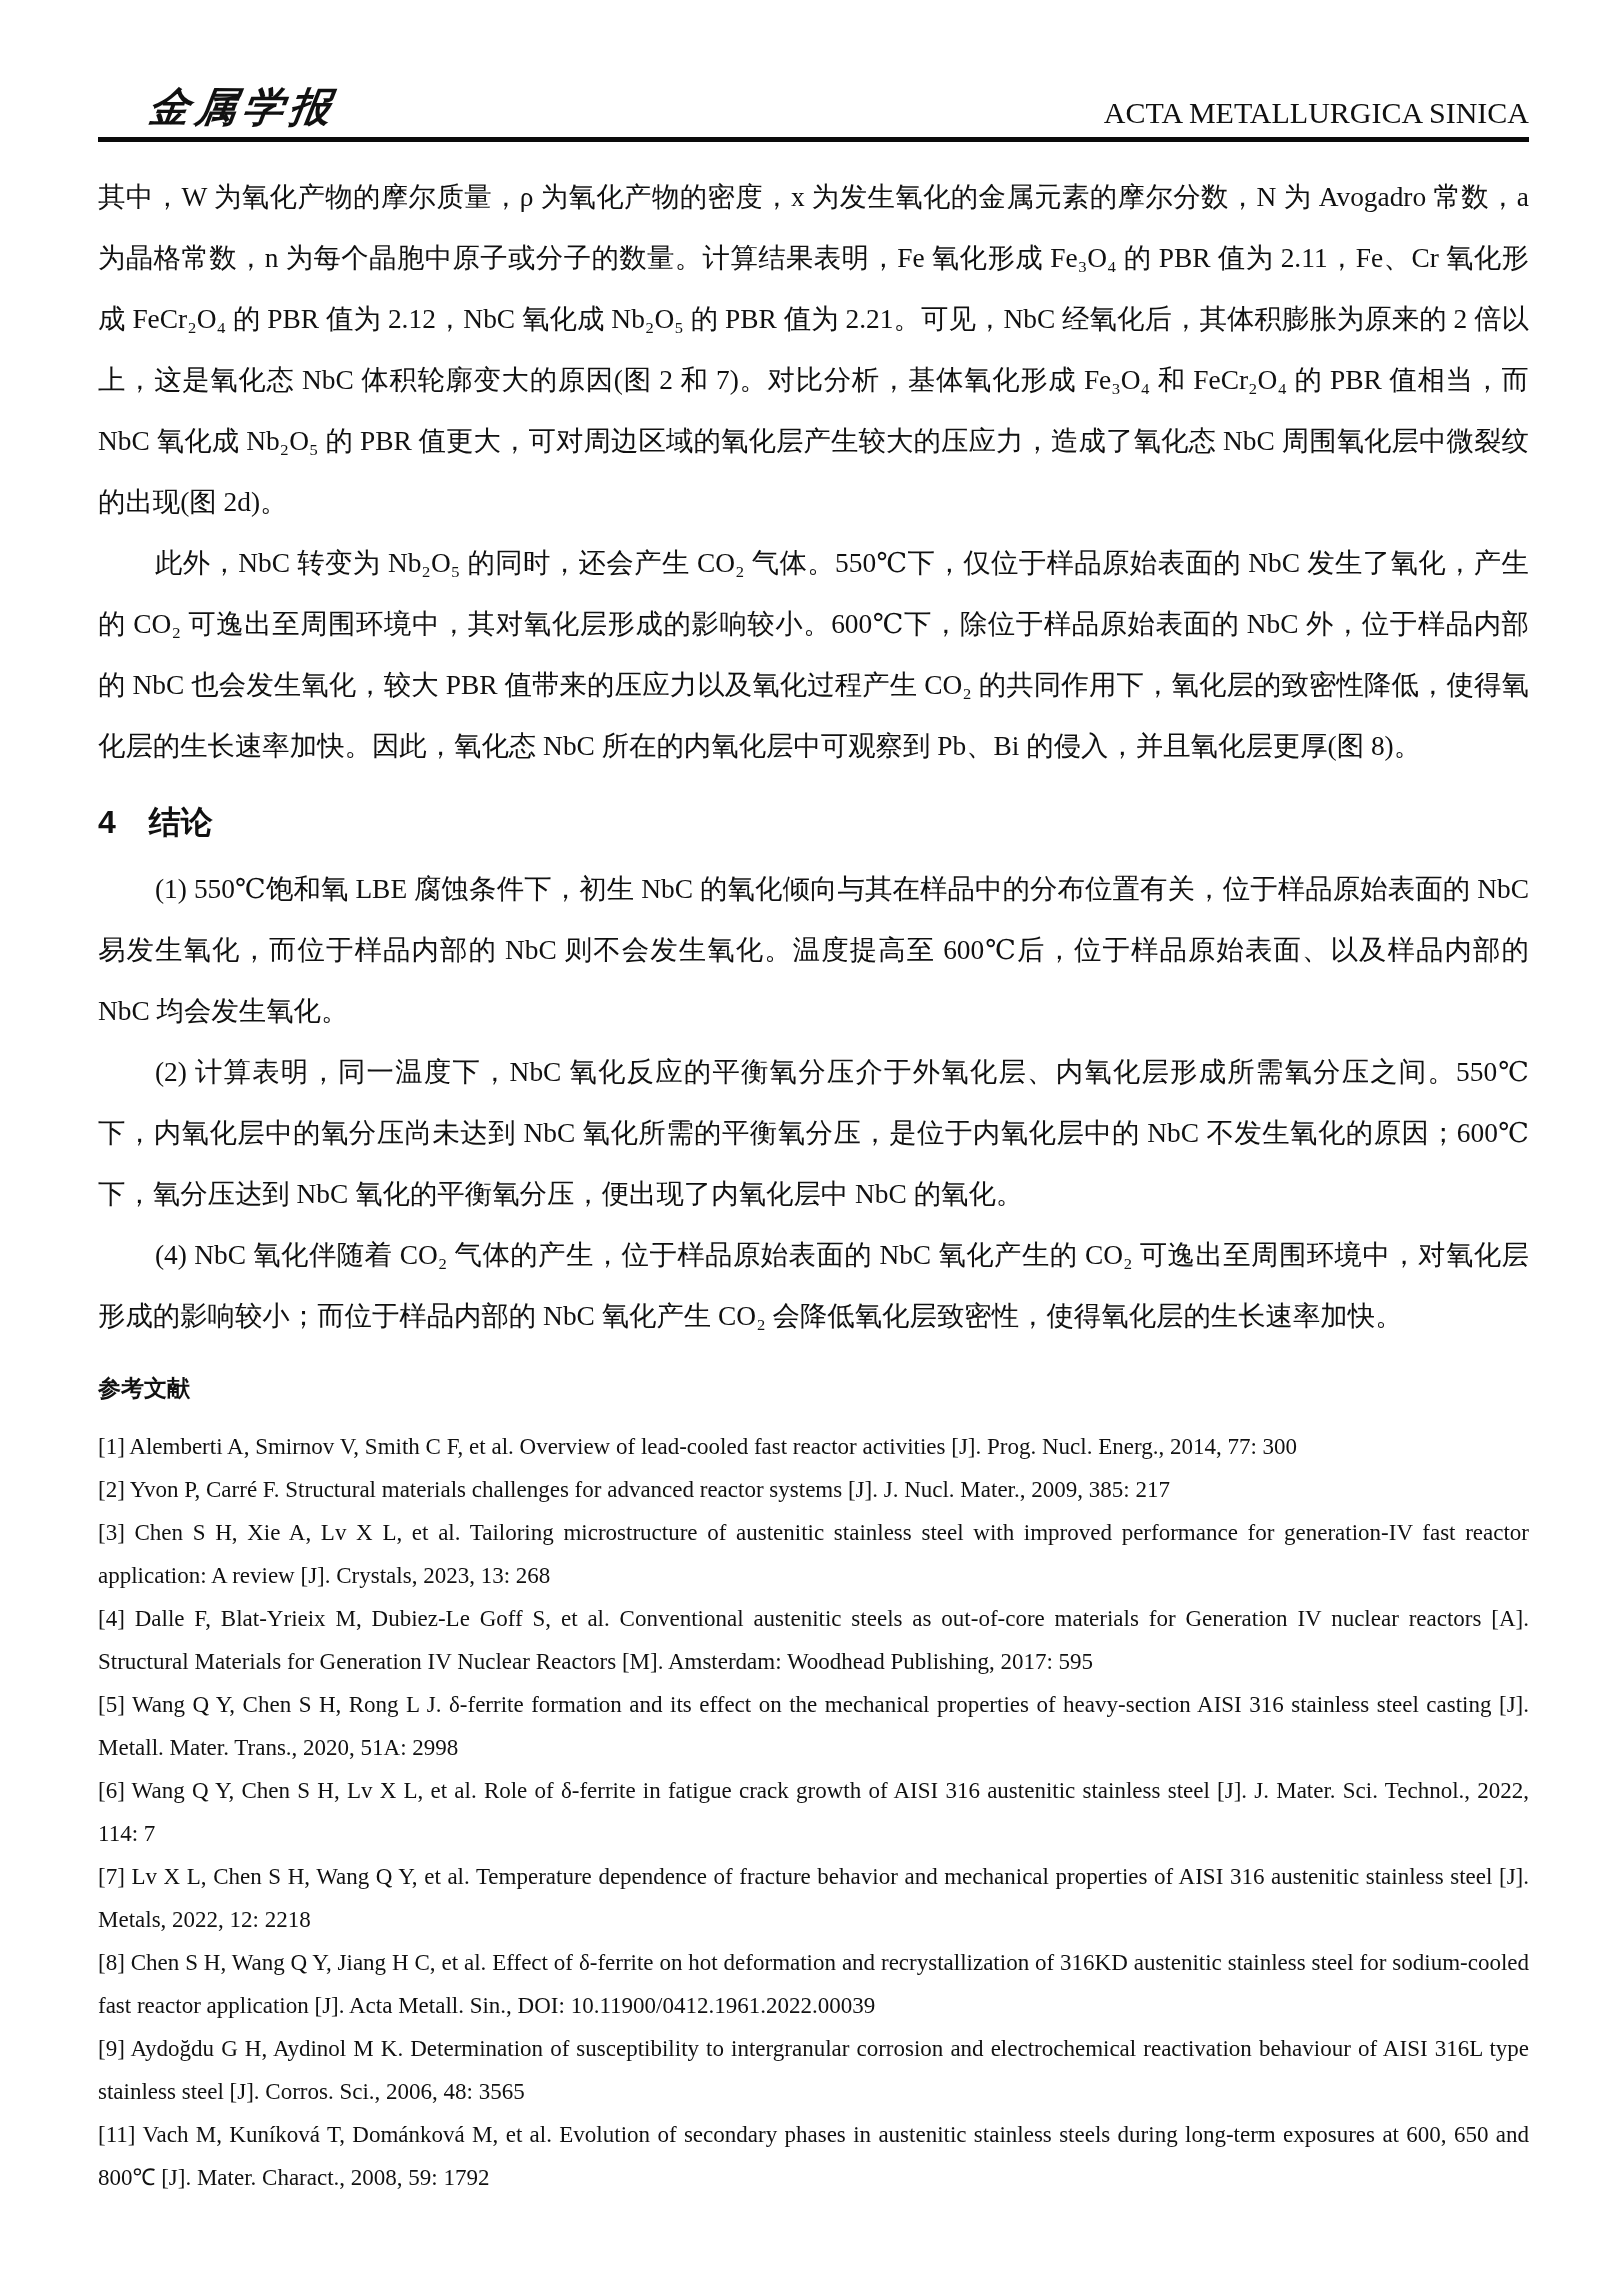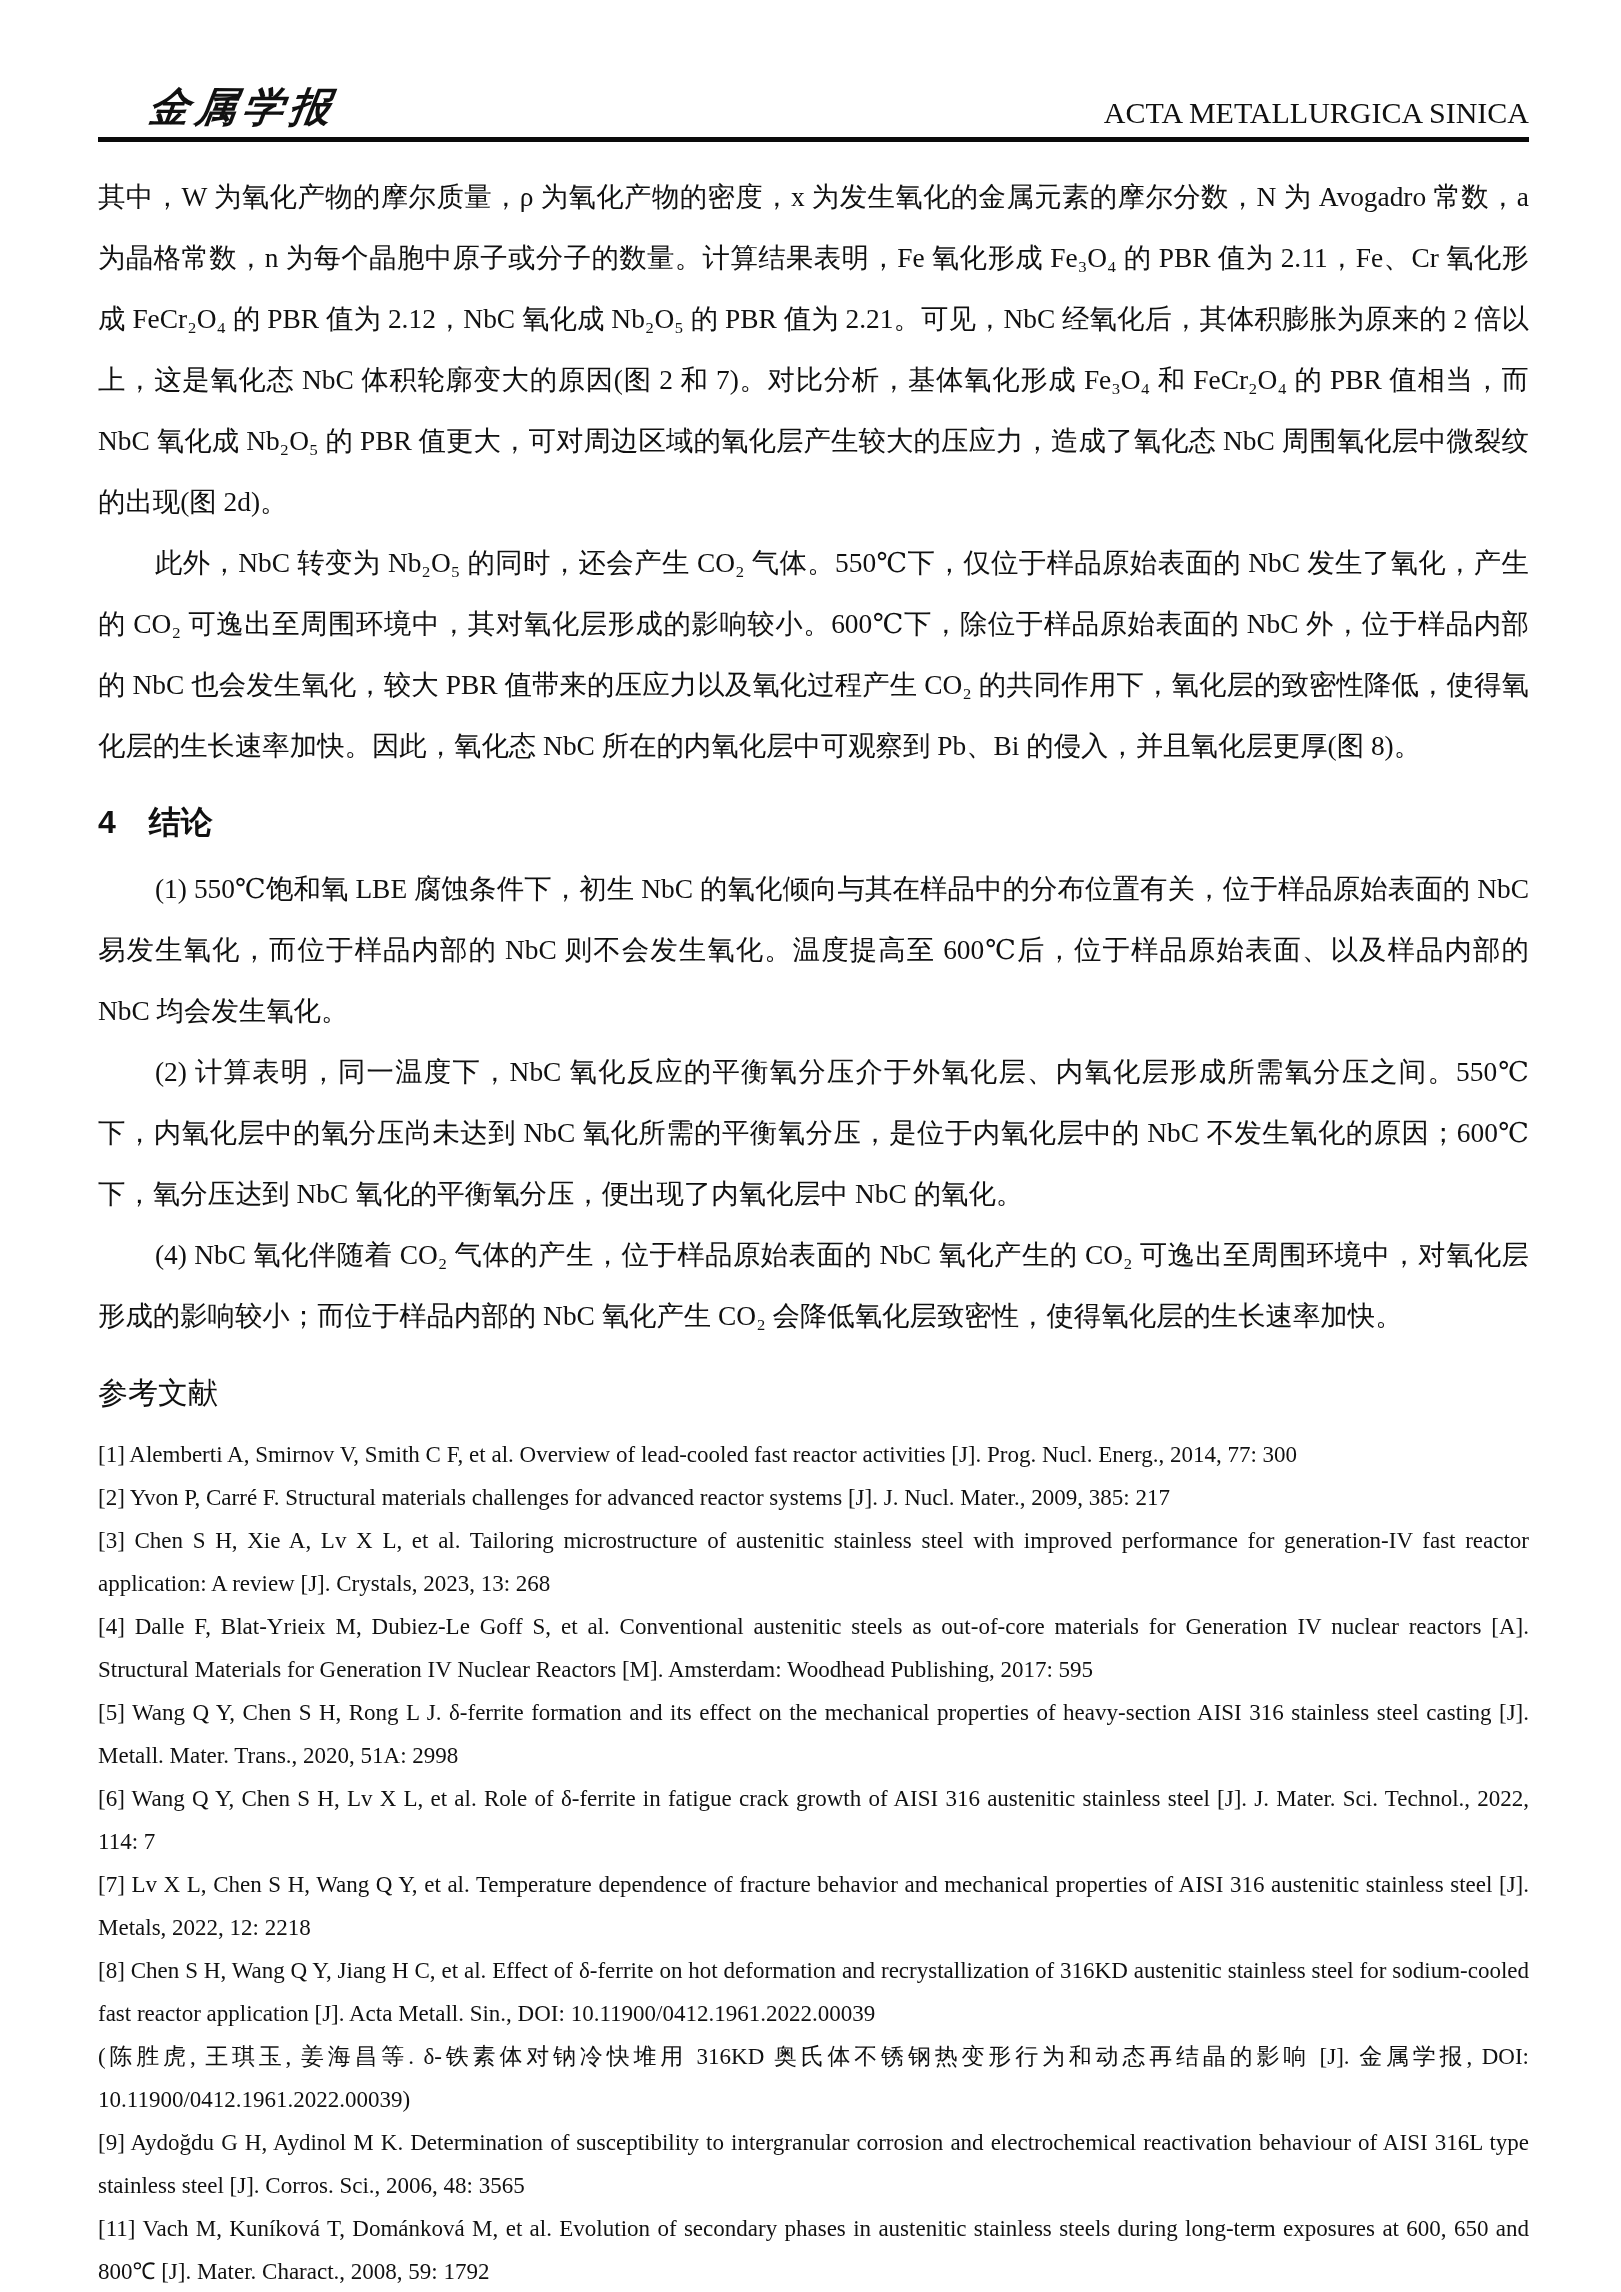--- a/index.html
+++ b/index.html
@@ -31,21 +31,21 @@
   }
   .indent{text-indent:57px;}
   .section-heading{
     font-family:"Liberation Sans","DejaVu Sans",sans-serif;
     font-weight:bold;font-size:32px;line-height:1.1;
     margin:27.4px 0 19.6px 0;display:flex;align-items:baseline;
   }
   .section-number{margin-right:33px;}
   .refs-heading{
     font-family:"Liberation Sans","DejaVu Sans",sans-serif;
-    font-weight:normal;font-size:30px;line-height:1.1;
+    font-weight:bold;font-size:23px;line-height:1.1;
     margin:29px 0 23.5px 0;
   }
   .ref-item{
     font-family:Liberation Serif, serif;
     font-size:23px;line-height:43px;text-align:justify;margin:0;
   }
 </style>
 </head>
 <body>
 
@@ -75,20 +75,19 @@
 
     <div>
       <p class="ref-item">[1] Alemberti A, Smirnov V, Smith C F, et al. Overview of lead-cooled fast reactor activities [J]. Prog. Nucl. Energ., 2014, 77: 300</p>
       <p class="ref-item">[2] Yvon P, Carré F. Structural materials challenges for advanced reactor systems [J]. J. Nucl. Mater., 2009, 385: 217</p>
       <p class="ref-item">[3] Chen S H, Xie A, Lv X L, et al. Tailoring microstructure of austenitic stainless steel with improved performance for generation-IV fast reactor application: A review [J]. Crystals, 2023, 13: 268</p>
       <p class="ref-item">[4] Dalle F, Blat-Yrieix M, Dubiez-Le Goff S, et al. Conventional austenitic steels as out-of-core materials for Generation IV nuclear reactors [A]. Structural Materials for Generation IV Nuclear Reactors [M]. Amsterdam: Woodhead Publishing, 2017: 595</p>
       <p class="ref-item">[5] Wang Q Y, Chen S H, Rong L J. δ-ferrite formation and its effect on the mechanical properties of heavy-section AISI 316 stainless steel casting [J]. Metall. Mater. Trans., 2020, 51A: 2998</p>
       <p class="ref-item">[6] Wang Q Y, Chen S H, Lv X L, et al. Role of δ-ferrite in fatigue crack growth of AISI 316 austenitic stainless steel [J]. J. Mater. Sci. Technol., 2022, 114: 7</p>
       <p class="ref-item">[7] Lv X L, Chen S H, Wang Q Y, et al. Temperature dependence of fracture behavior and mechanical properties of AISI 316 austenitic stainless steel [J]. Metals, 2022, 12: 2218</p>
       <p class="ref-item">[8] Chen S H, Wang Q Y, Jiang H C, et al. Effect of δ-ferrite on hot deformation and recrystallization of 316KD austenitic stainless steel for sodium-cooled fast reactor application [J]. Acta Metall. Sin., DOI: 10.11900/0412.1961.2022.00039</p>
-      <p class="ref-item">(陈胜虎, 王琪玉, 姜海昌等. δ-铁素体对钠冷快堆用 316KD 奥氏体不锈钢热变形行为和动态再结晶的影响 [J]. 金属学报, DOI: 10.11900/0412.1961.2022.00039)</p>
       <p class="ref-item">[9] Aydoğdu G H, Aydinol M K. Determination of susceptibility to intergranular corrosion and electrochemical reactivation behaviour of AISI 316L type stainless steel [J]. Corros. Sci., 2006, 48: 3565</p>
       <p class="ref-item">[11] Vach M, Kuníková T, Dománková M, et al. Evolution of secondary phases in austenitic stainless steels during long-term exposures at 600, 650 and 800℃ [J]. Mater. Charact., 2008, 59: 1792</p>
     </div>
 
   </div>
 </div>
 
 
 </body></html>

